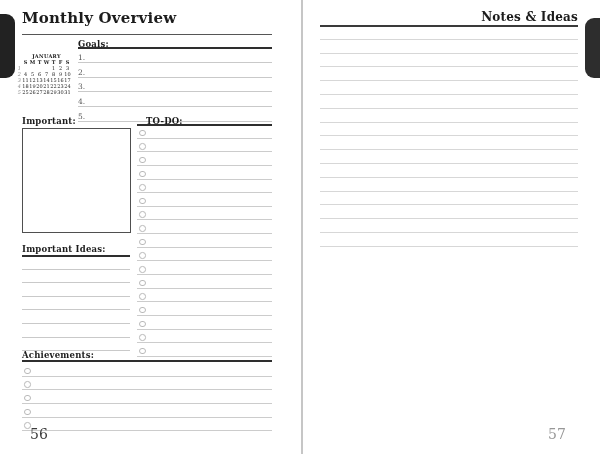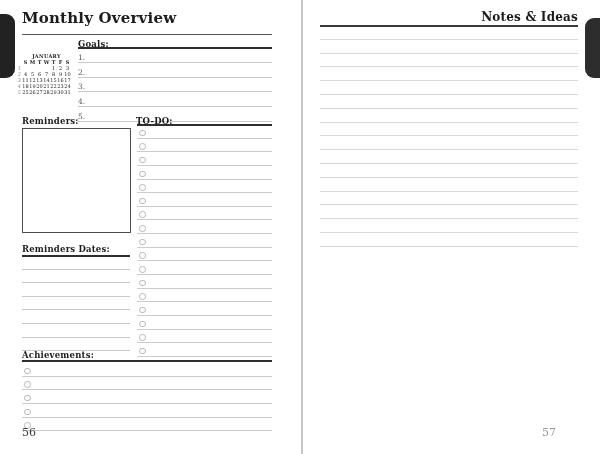--- a/index.html
+++ b/index.html
@@ -43,21 +43,21 @@
   
   .todo-lines{position:absolute;left:137px;top:125px;width:135px;}
   .ach-lines{position:absolute;left:22px;top:363px;width:250px;}
   .c-line{height:12.65px;border-bottom:1px solid #cccccc;display:flex;align-items:flex-end;}
   .circle{width:4.5px;height:4.5px;border:1px solid #b9b9b9;border-radius:50%;margin:0 0 1.5px 2px;background:#fff;}
 
   
   .imp-lines{position:absolute;left:22px;top:256px;width:108px;}
   .p-line{height:12.6px;border-bottom:1px solid #c9c9c9;}
 
-  .page-num{position:absolute;font-size:11px;}
+  .page-num{position:absolute;font-size:14px;margin-left:8px;}
   .pn-left{left:22px;top:426px;color:#3c3c3c;}
   .pn-right{left:520px;top:426px;width:58px;text-align:center;color:#979797;}
 
   
   .rp-title{position:absolute;left:320px;top:10px;width:258px;text-align:right;font-weight:bold;font-size:12px;letter-spacing:.2px;}
   .rp-rule{position:absolute;left:320px;top:25px;width:258px;height:1.5px;background:#3a3a3a;}
   .rp-lines{position:absolute;left:320px;top:26px;width:258px;}
   .rp-line{height:12.8px;border-bottom:1px solid #d7d7d7;}
 </style>
 </head>
@@ -157,24 +157,24 @@
         <span class="goal-num">3.</span>
       </div>
         <div class="goal-item">
         <span class="goal-num">4.</span>
       </div>
         <div class="goal-item">
         <span class="goal-num">5.</span>
       </div>
       </div>
 
-    <div class="sec-label" style="left:22px;top:116px;">Reminders:</div>
+    <div class="sec-label" style="left:22px;top:116px;">Important:</div>
     <div class="rem-box"></div>
 
-    <div class="sec-label" style="left:136px;top:116px;">TO-DO:</div>
+    <div class="sec-label" style="left:146px;top:116px;">TO-DO:</div>
     <div class="rule-thick" style="left:137px;top:123.5px;width:135px;"></div>
     <div class="todo-lines">
 
     <div class="c-line">
         <span class="circle"></span>
       </div>
         <div class="c-line">
         <span class="circle"></span>
       </div>
         <div class="c-line">
@@ -217,21 +217,21 @@
         <span class="circle"></span>
       </div>
         <div class="c-line">
         <span class="circle"></span>
       </div>
         <div class="c-line">
         <span class="circle"></span>
       </div>
       </div>
 
-    <div class="sec-label" style="left:22px;top:244px;">Reminders Dates:</div>
+    <div class="sec-label" style="left:22px;top:244px;">Important Ideas:</div>
     <div class="rule-thick" style="left:22px;top:254.5px;width:108px;"></div>
     <div class="imp-lines">
 
     <div class="p-line"></div>
         <div class="p-line"></div>
         <div class="p-line"></div>
         <div class="p-line"></div>
         <div class="p-line"></div>
         <div class="p-line"></div>
         <div class="p-line"></div>

